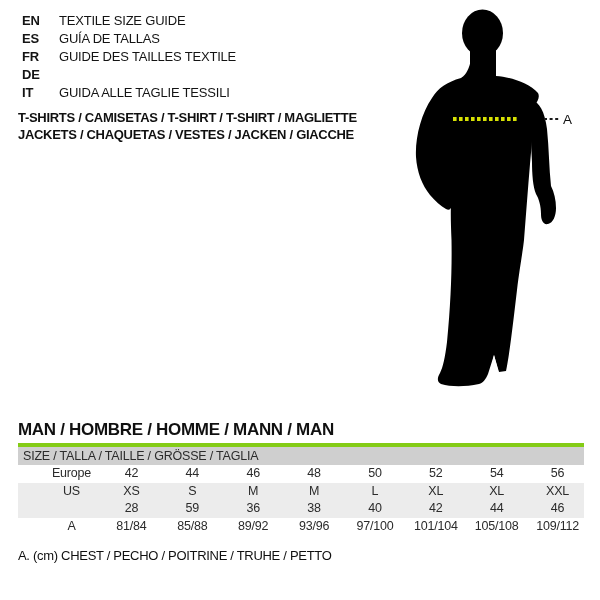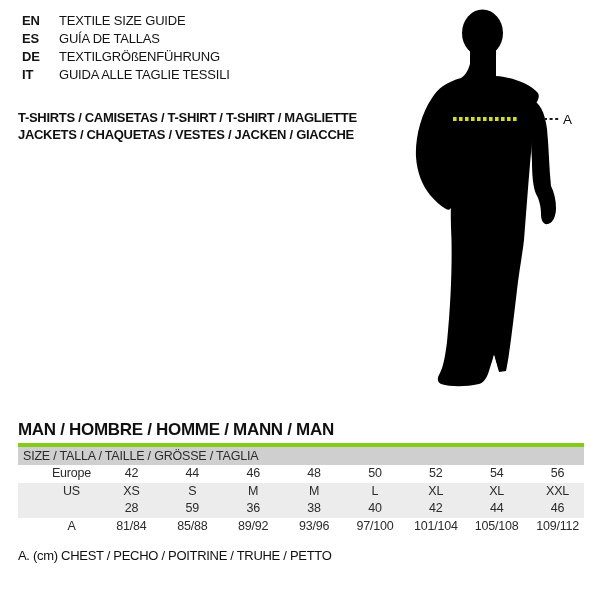--- a/index.html
+++ b/index.html
@@ -129,22 +129,25 @@
   <div class="lang-list">
     <div class="lang-row">
       <span class="lang-code">EN</span>
       <span class="lang-name">TEXTILE SIZE GUIDE</span>
     </div>
     <div class="lang-row">
       <span class="lang-code">ES</span>
       <span class="lang-name">GUÍA DE TALLAS</span>
     </div>
     <div class="lang-row">
+      <span class="lang-code">FR</span>
+      <span class="lang-name">GUIDE DES TAILLES TEXTILE</span>
+    </div>
+    <div class="lang-row">
       <span class="lang-code">DE</span>
-      <span class="lang-name">TEXTILGRÖßENFÜHRUNG</span>
     </div>
     <div class="lang-row">
       <span class="lang-code">IT</span>
       <span class="lang-name">GUIDA ALLE TAGLIE TESSILI</span>
     </div>
   </div>
 
   <div class="categories">
     <div class="category-line">T-SHIRTS / CAMISETAS / T-SHIRT / T-SHIRT / MAGLIETTE</div>
     <div class="category-line">JACKETS / CHAQUETAS / VESTES / JACKEN / GIACCHE</div>

